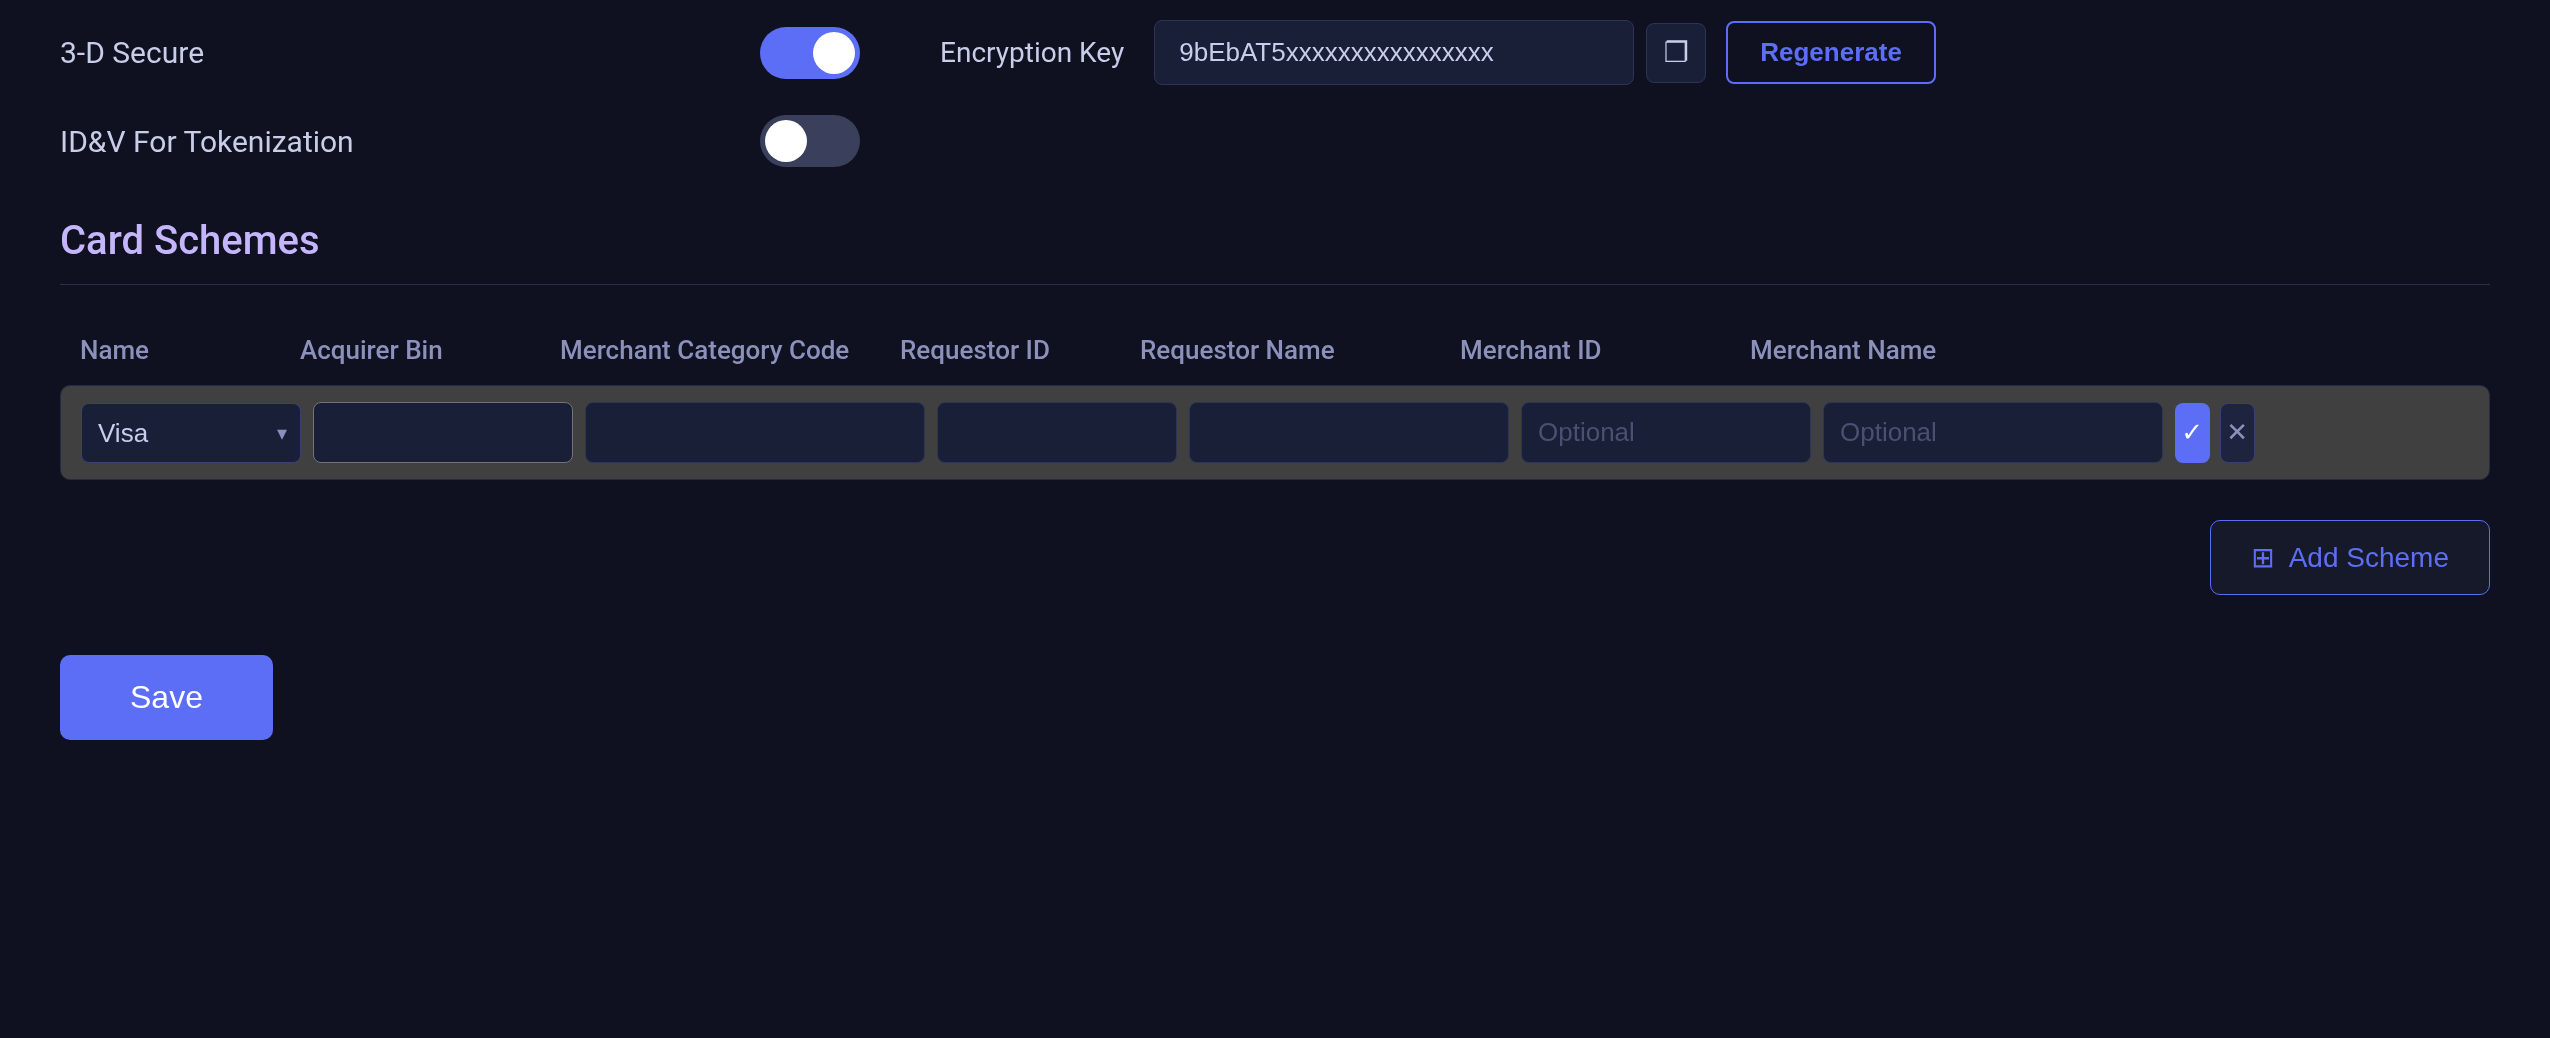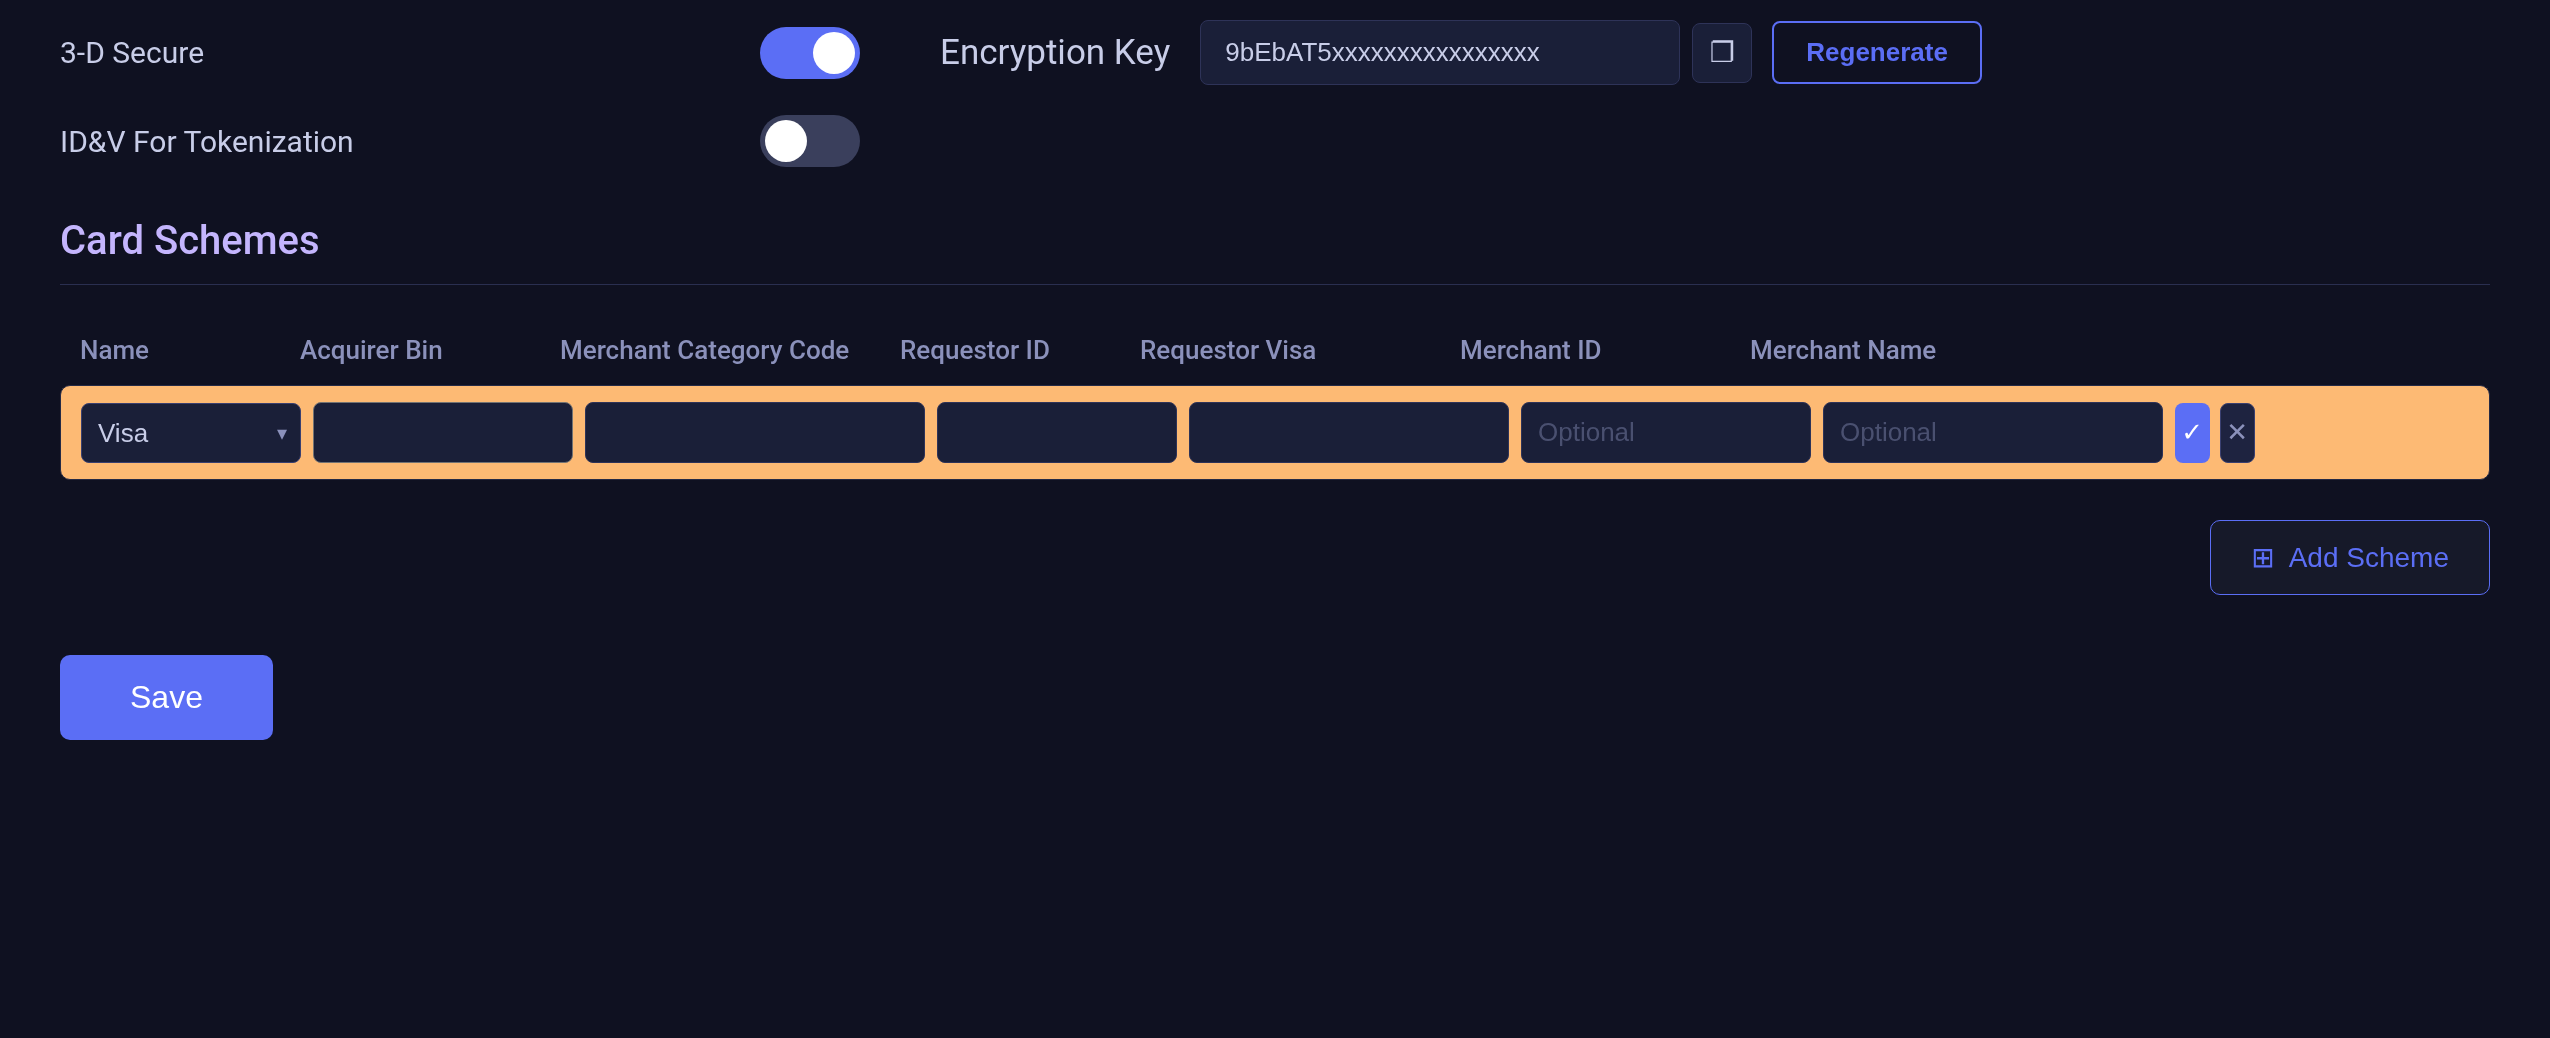--- a/index.html
+++ b/index.html
@@ -74,21 +74,21 @@
     }
 
     
     .encryption-section {
       display: flex;
       align-items: center;
       margin-left: 80px;
     }
 
     .encryption-label {
-      font-size: 35px;
+      font-size: 28px;
       color: #c8cde8;
       margin-right: 30px;
     }
 
     .encryption-input {
       background: #1a1f38;
       border: 1px solid #2e3358;
       border-radius: 8px;
       color: #c8cde8;
       font-size: 26px;
@@ -155,21 +155,21 @@
       font-size: 26px;
       color: #8b91bb;
       font-weight: 500;
     }
 
     .table-row {
       display: grid;
       grid-template-columns: 220px 260px 340px 240px 320px 290px 340px 80px 80px;
       gap: 12px;
       align-items: center;
-      background: #fdba74;
+      background: #404040;
       border: 1px solid #252a45;
       border-radius: 10px;
       padding: 16px 20px;
     }
 
     .scheme-select {
       background: #1a1f38;
       border: 1px solid #3a4070;
       border-radius: 8px;
       color: #c8cde8;
@@ -328,21 +328,21 @@
   
   <div class="card-schemes-section">
     <h2 class="section-title">Card Schemes</h2>
     <div class="divider"></div>
 
     <div class="table-header">
       <div class="table-header-cell">Name</div>
       <div class="table-header-cell">Acquirer Bin</div>
       <div class="table-header-cell">Merchant Category Code</div>
       <div class="table-header-cell">Requestor ID</div>
-      <div class="table-header-cell">Requestor Visa</div>
+      <div class="table-header-cell">Requestor Name</div>
       <div class="table-header-cell">Merchant ID</div>
       <div class="table-header-cell">Merchant Name</div>
     </div>
 
     <div class="table-row">
 
       <div class="select-wrapper">
         <select class="scheme-select">
           <option>Visa</option>
           <option>Mastercard</option>

